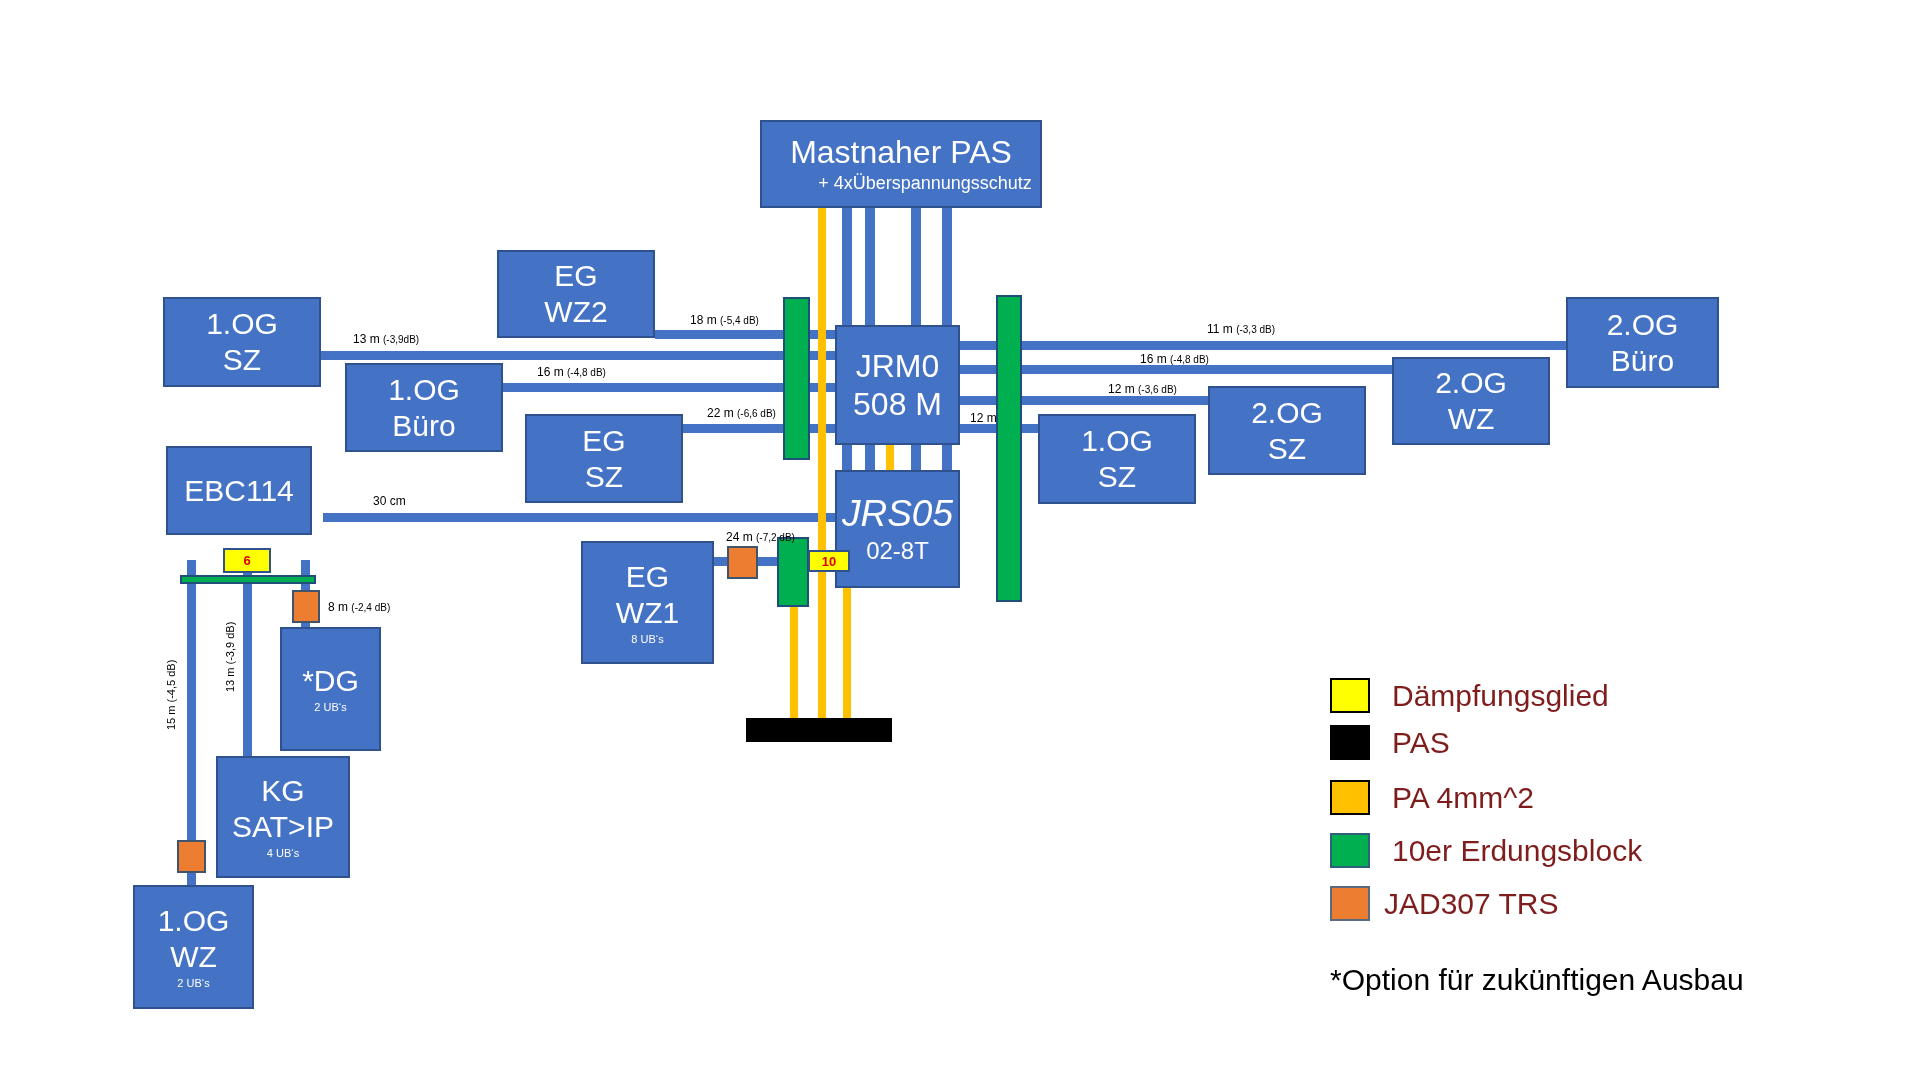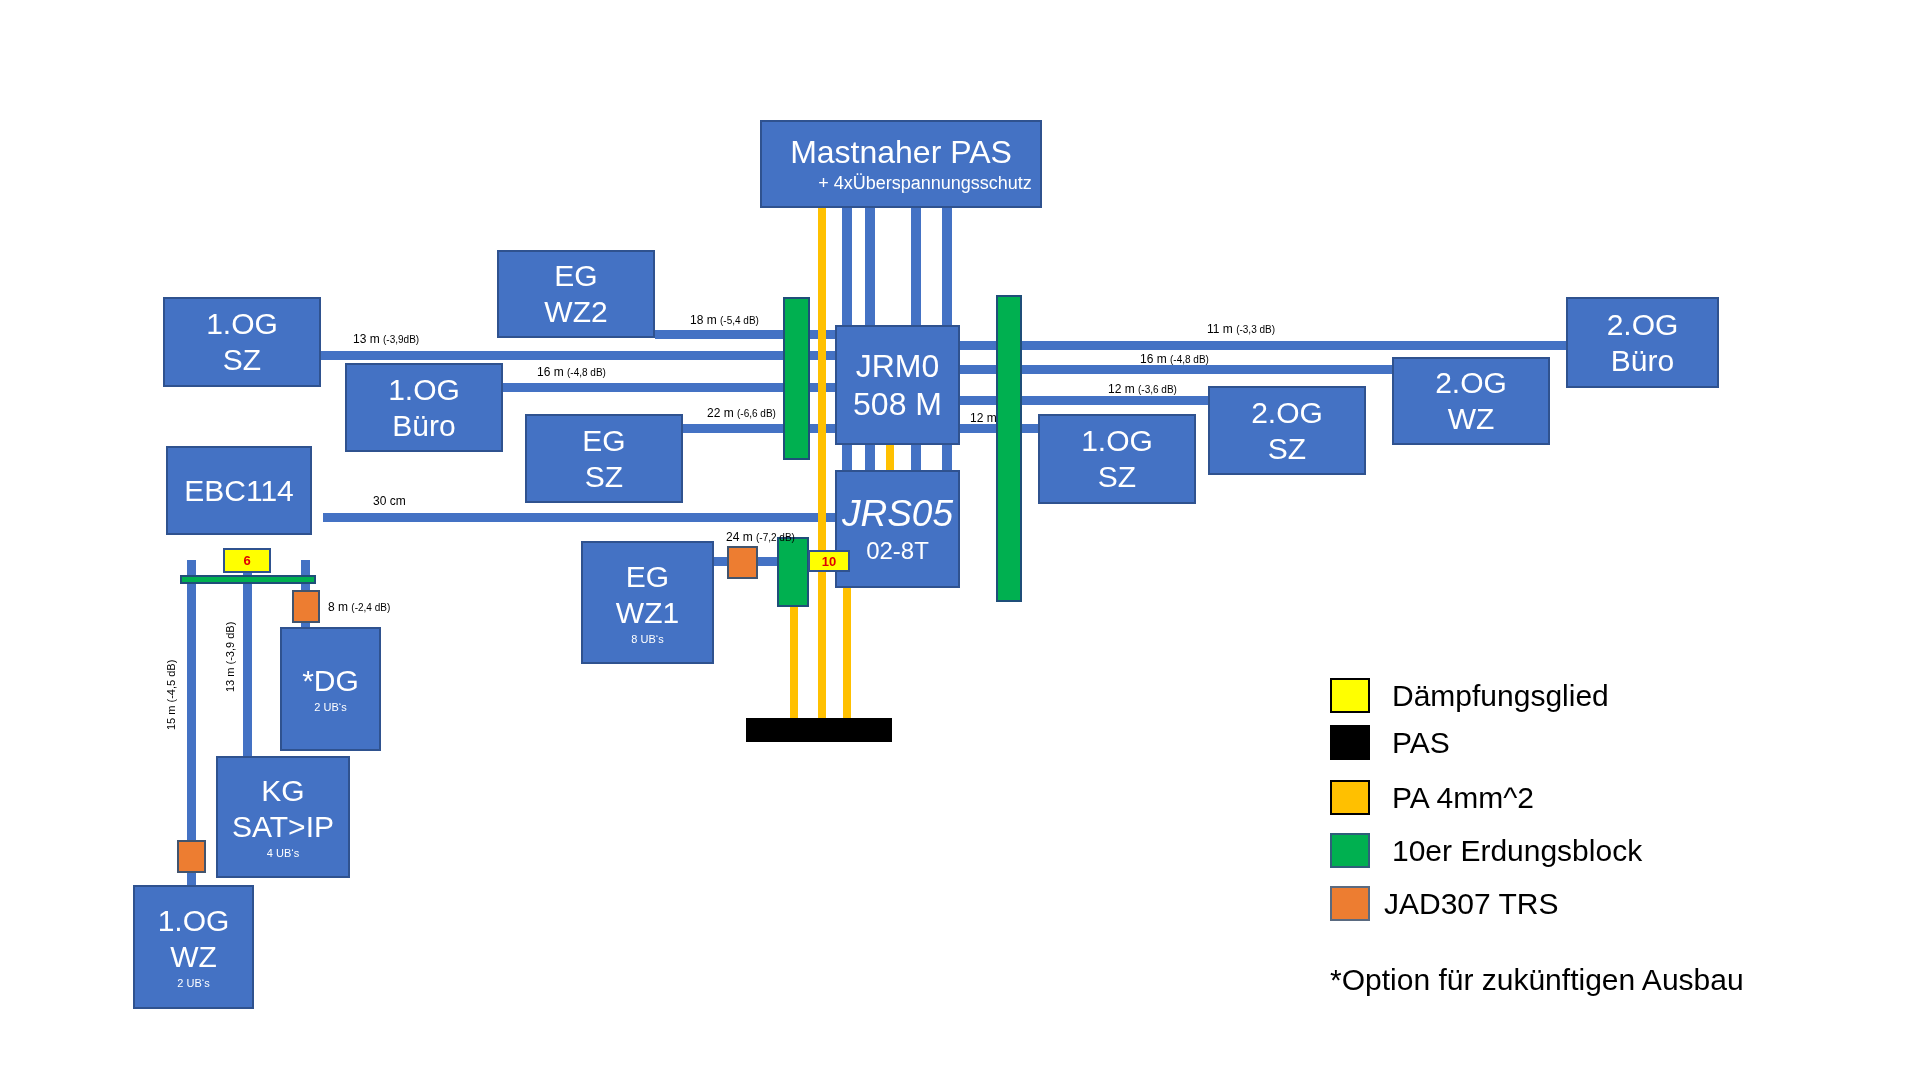--- a/index.html
+++ b/index.html
@@ -11,21 +11,21 @@
   .box .sub{font-size:11px;margin-top:2px;}
   .green{position:absolute;background:#00B050;border:2px solid #1F4E79;box-sizing:border-box;}
   .orange{position:absolute;background:#ED7D31;border:2px solid #41546E;box-sizing:border-box;}
   .yellow{position:absolute;background:#FFFF00;border:2px solid #2F528F;box-sizing:border-box;color:#E00000;font-size:13px;font-weight:bold;display:flex;align-items:center;justify-content:center;}
   .black{position:absolute;background:#000;}
   .lbl{position:absolute;font-size:12px;color:#000;white-space:nowrap;}
   .lbl .db{font-size:10px;}
   .vlbl{position:absolute;font-size:11px;color:#000;white-space:nowrap;transform:rotate(-90deg);transform-origin:left top;}
   .legend-item{position:absolute;display:flex;align-items:center;}
   .swatch{width:40px;height:35px;box-sizing:border-box;border:2px solid #000;}
-  .legend-text{font-size:30px;color:#000000;margin-left:22px;}
+  .legend-text{font-size:30px;color:#7f1d1d;margin-left:22px;}
   .note{position:absolute;font-size:30px;color:#000;white-space:nowrap;}
 </style>
 </head>
 <body>
 
 <div class="line" style="left:842px;top:206px;width:10px;height:122px;"></div>
 <div class="line" style="left:865px;top:206px;width:10px;height:122px;"></div>
 <div class="line" style="left:911px;top:206px;width:10px;height:122px;"></div>
 <div class="line" style="left:942px;top:206px;width:10px;height:122px;"></div>
 

